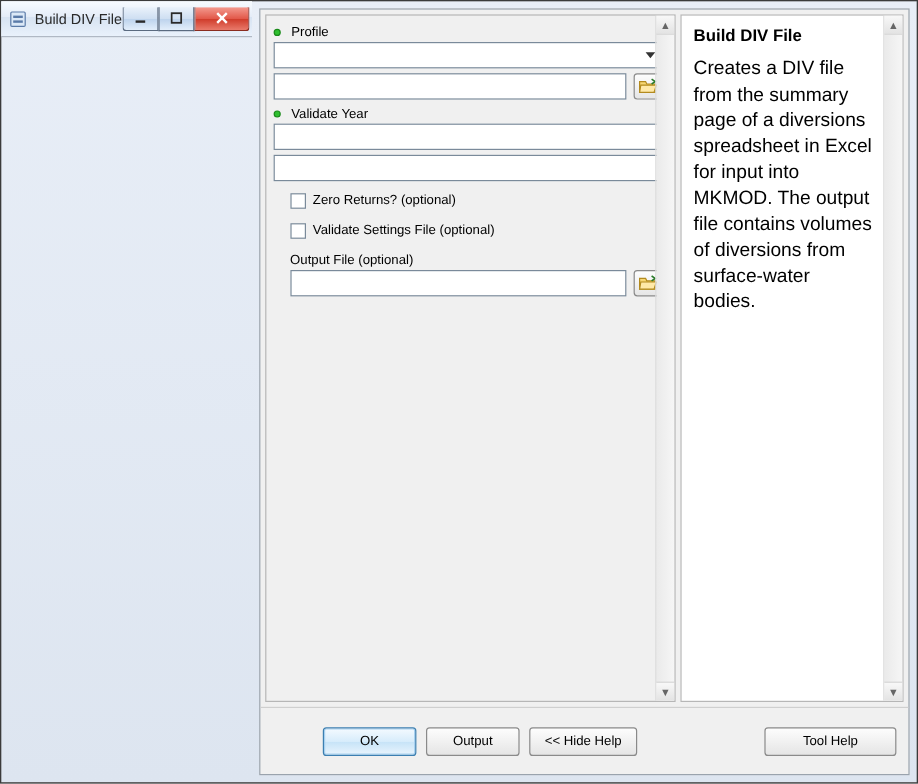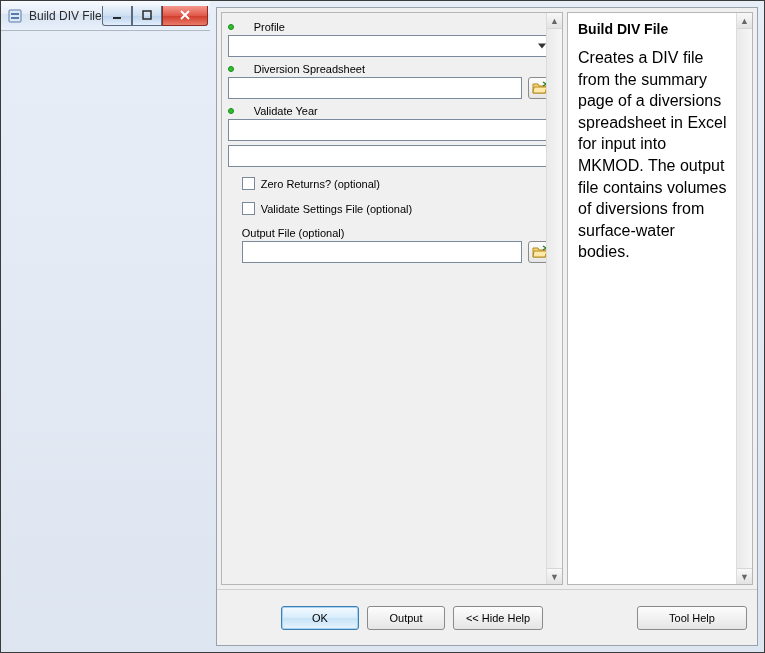--- a/index.html
+++ b/index.html
@@ -95,21 +95,21 @@
     color:#666; font-size:9px;
   }
   .scrollbar-stub .up { top:0; border-bottom:1px solid #d6d6d6;}
   .scrollbar-stub .down { bottom:0; border-top:1px solid #d6d6d6;}
   .field {
     margin-bottom: 4px;
   }
   .field-label {
     display: flex;
     align-items: center;
-    gap: 20px;
+    gap: 9px;
     color: #000;
     padding: 2px 0 2px 0;
   }
   .req-dot {
     width: 6px; height: 6px; border-radius: 50%;
     background: #2fbf2f;
     border: 1px solid #1a8a1a;
     flex-shrink: 0;
   }
   .input, .select {
@@ -144,35 +144,35 @@
   .row-with-btn .input { flex: 1; }
   .browse-btn {
     width: 24px; height: 22px;
     border: 1px solid #8a8a8a;
     background: linear-gradient(to bottom,#fdfdfd,#e6e6e6);
     border-radius: 3px;
     display: flex; align-items: center; justify-content: center;
     cursor: pointer;
   }
   .checkbox-row {
-    display: flex; align-items: center; gap: 6px;
+    display: flex; align-items: flex-start; gap: 6px;
     padding: 6px 0 6px 14px;
   }
   .checkbox {
     width: 13px; height: 13px;
     border: 1px solid #7a8a9a;
     background: #fff;
   }
   .plain-label { padding-left: 14px; margin-top:6px; margin-bottom:2px; }
   .button-bar {
     height: 56px;
     display: flex;
     align-items: center;
     justify-content: flex-end;
-    gap: 12px;
+    gap: 24px;
     padding: 0 10px;
     border-top: 1px solid #cfcfcf;
   }
   .btn {
     min-width: 78px;
     height: 24px;
     padding: 0 10px;
     border: 1px solid #8a8a8a;
     border-radius: 3px;
     background: linear-gradient(to bottom,#fdfdfd,#e5e5e5);
@@ -233,24 +233,20 @@
           <div class="field-label">
             <span class="req-dot"></span>
             <span>Profile</span>
           </div>
           <div class="select-wrap">
             <select class="select" value=""></select>
           </div>
         </div>
 
         <div class="field">
-          <div class="field-label">
-            <span class="req-dot"></span>
-            <span>Diversion Spreadsheet</span>
-          </div>
           <div class="row-with-btn">
             <input class="input" type="text" value="" style="">
             <div class="browse-btn">
               <svg width="16" height="14" viewBox="0 0 16 14">
                 <path d="M1 3 h5 l1 2 h7 v7 H1 Z" fill="#f7d774" stroke="#b38a1e"></path>
                 <path d="M2 6 h13 l-2 6 H1 Z" fill="#ffe9a8" stroke="#b38a1e"></path>
                 <path d="M11 1 l3 2 -3 2" fill="none" stroke="#2a7a2a" stroke-width="1.3"></path>
               </svg>
             </div>
           </div>

